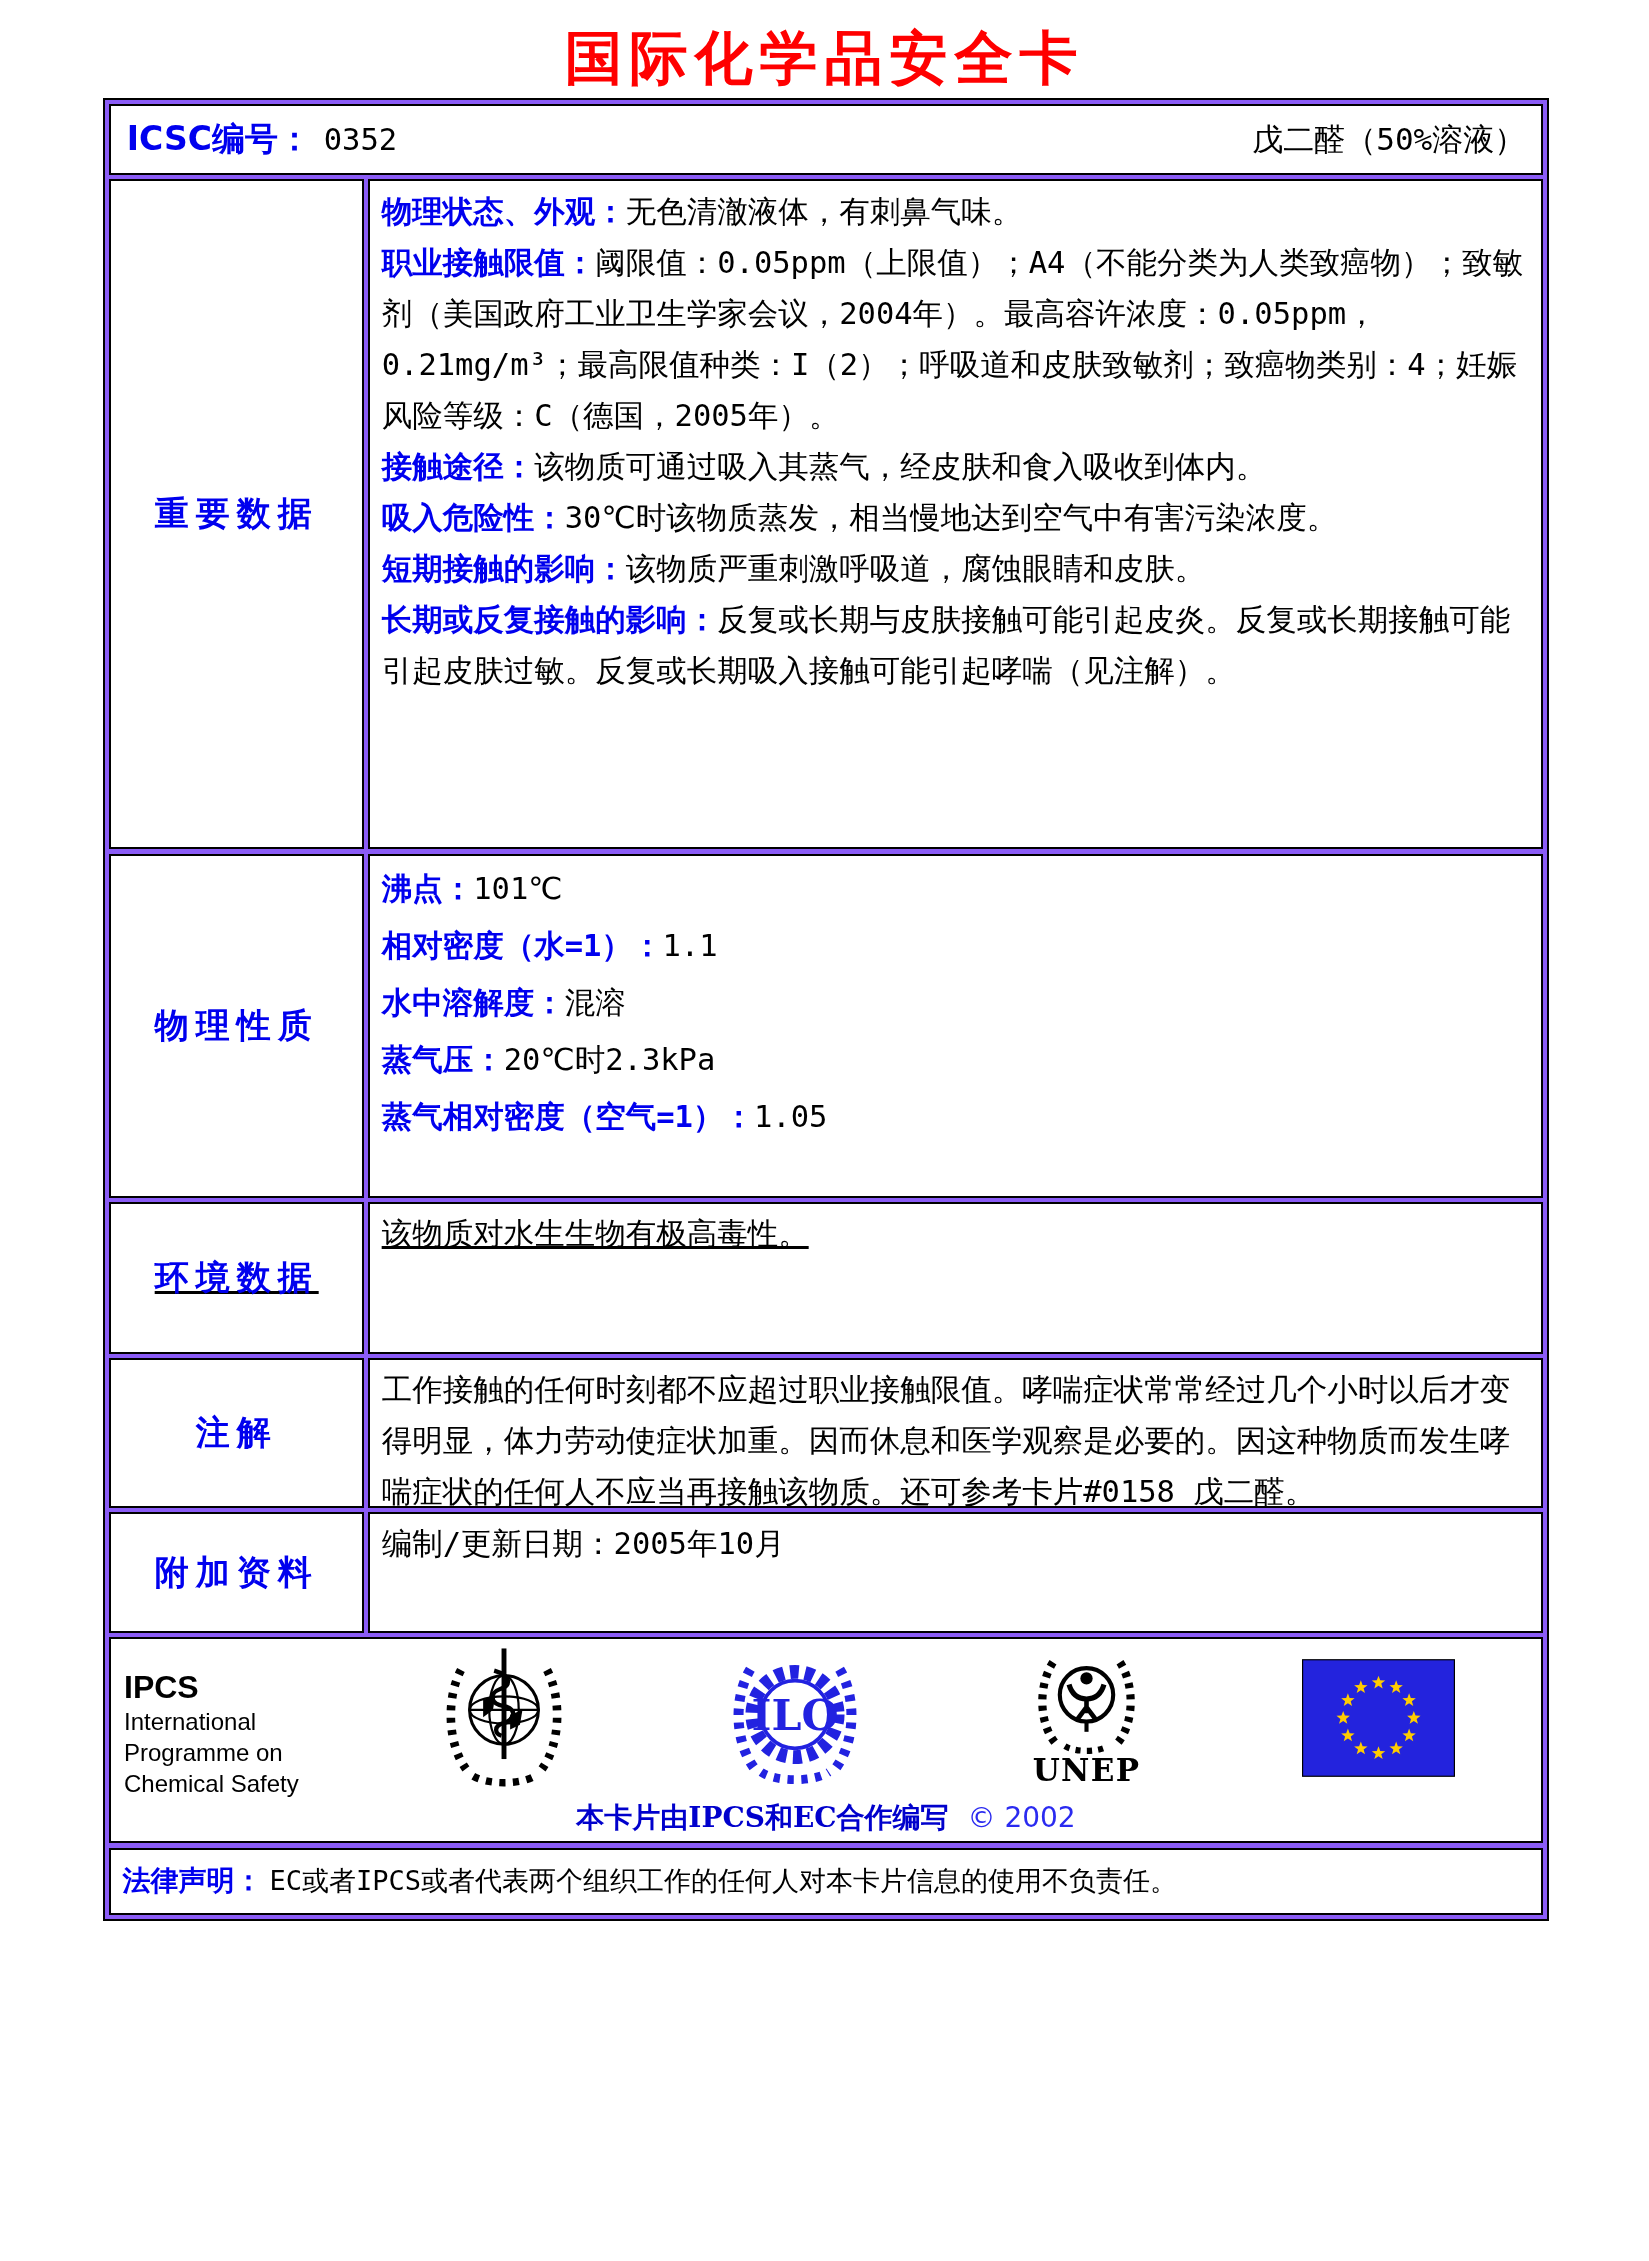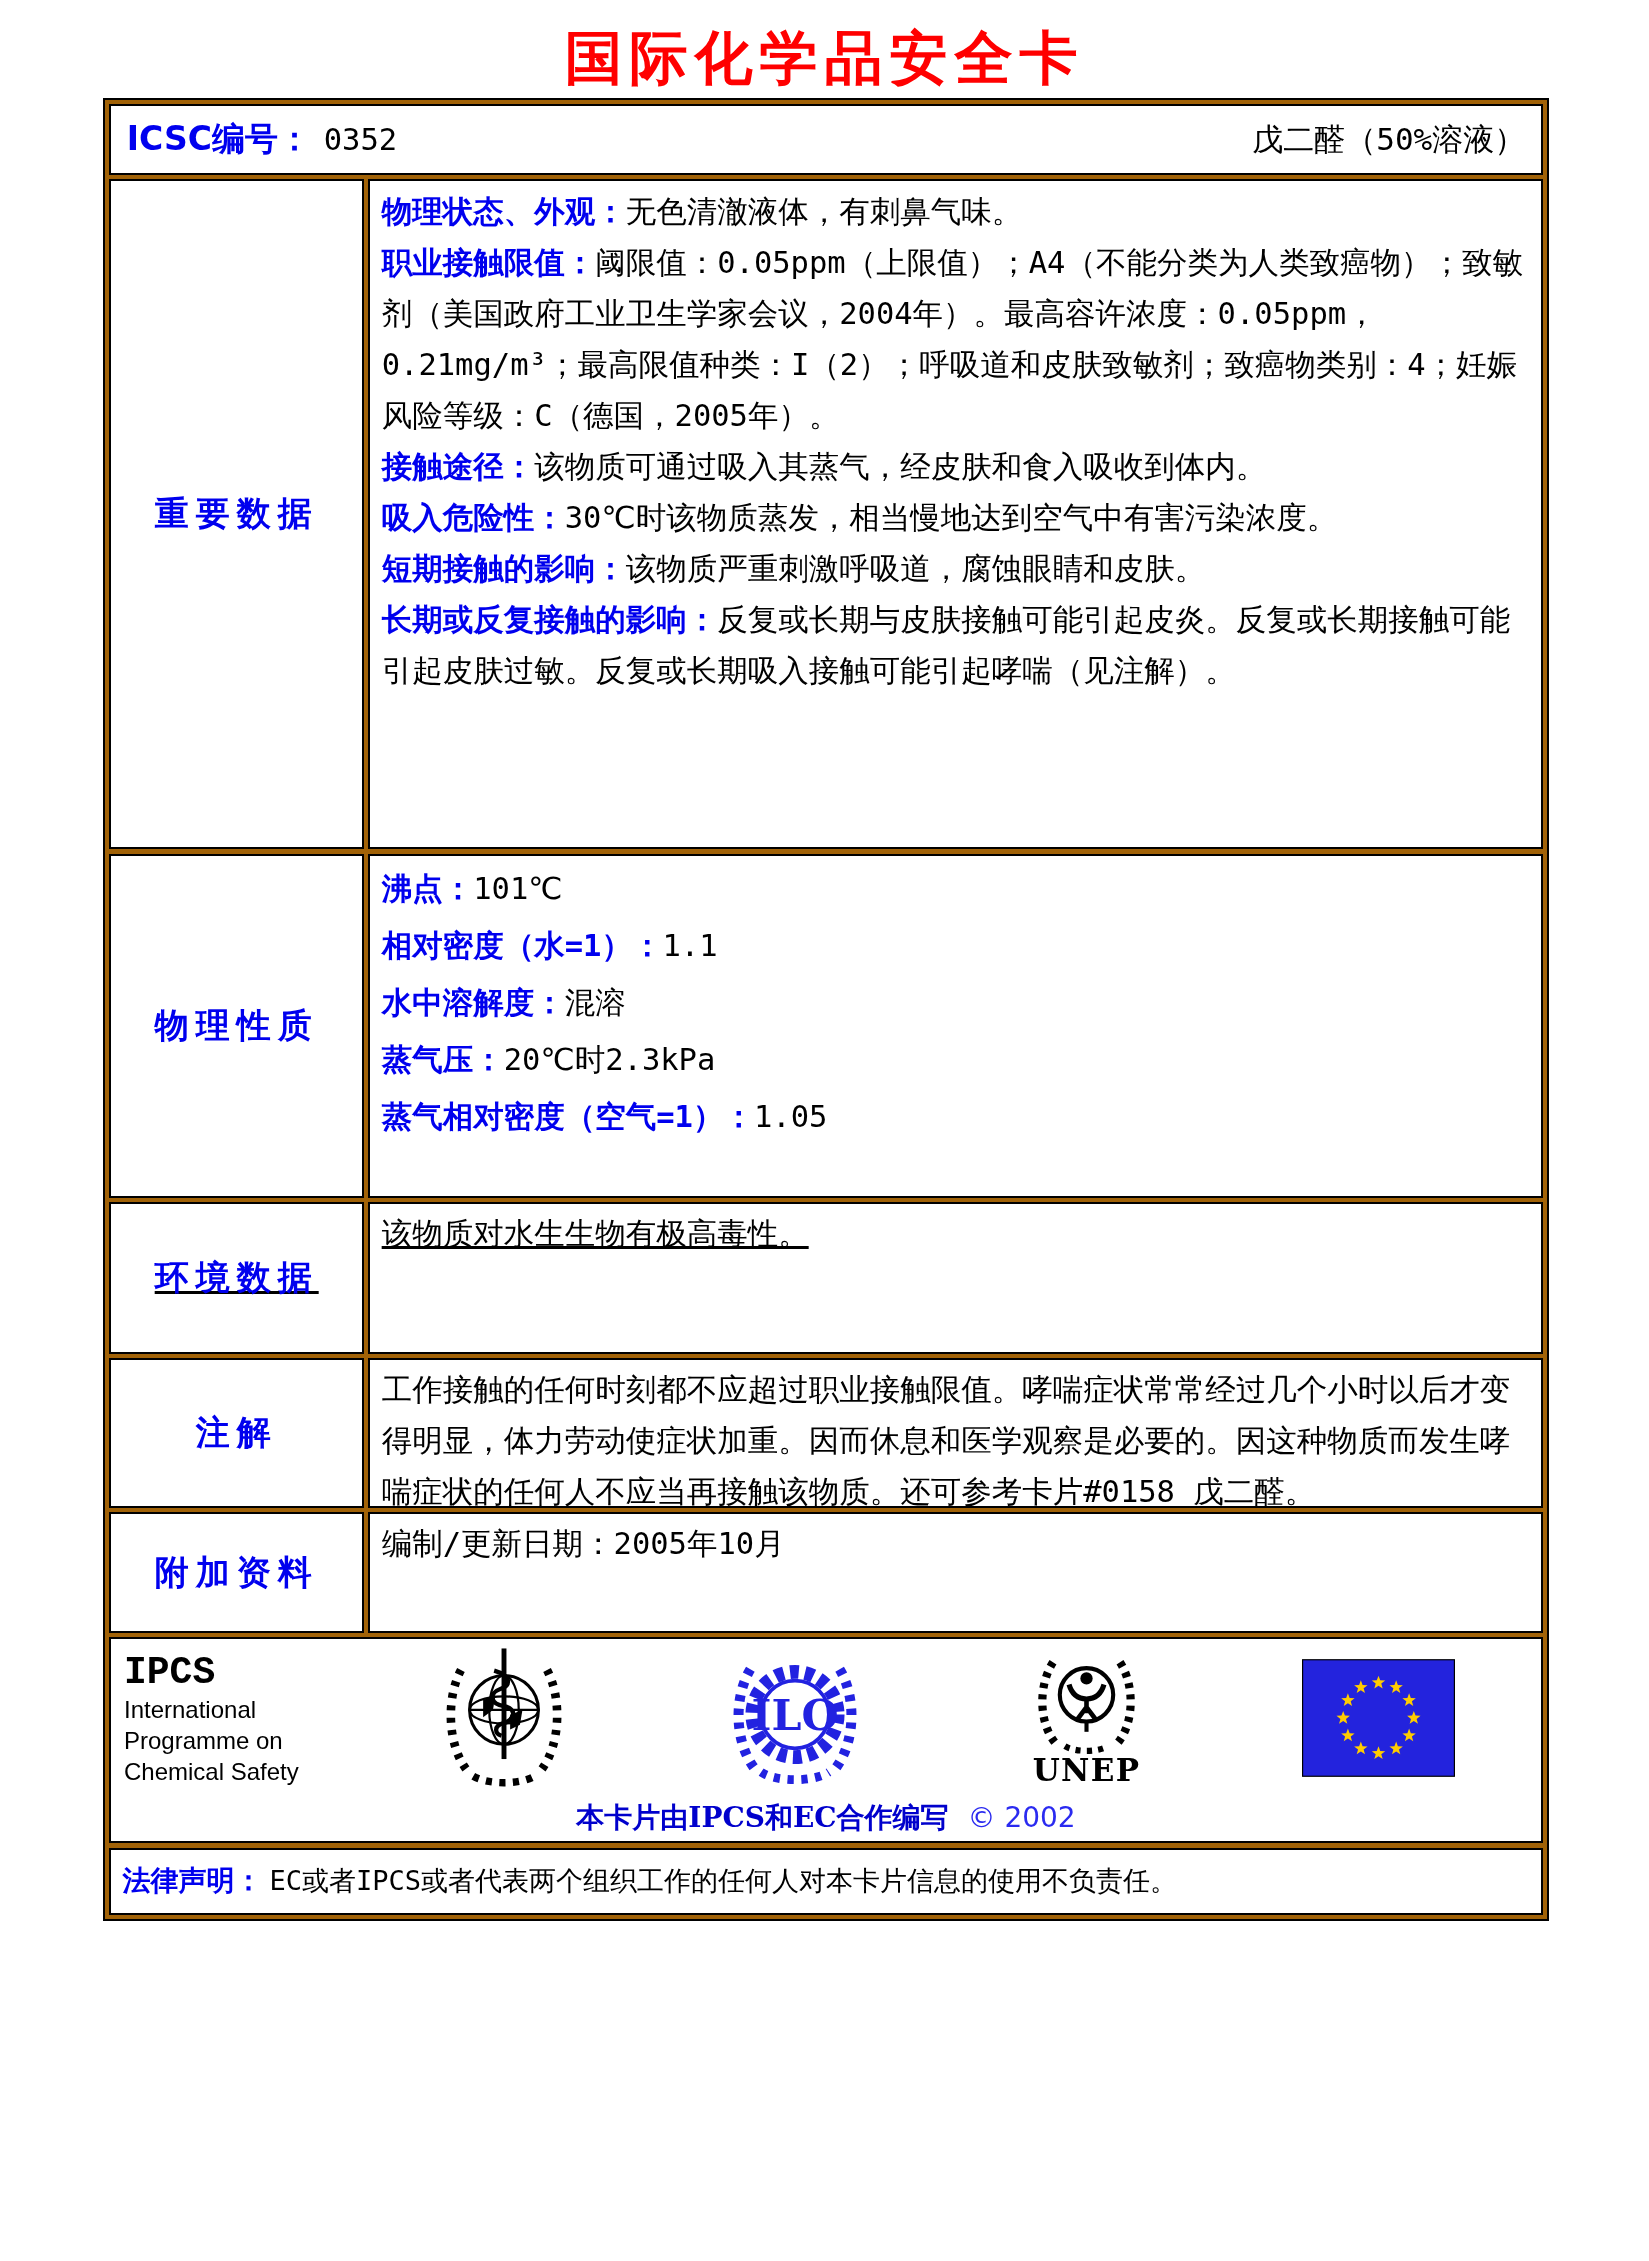--- a/index.html
+++ b/index.html
@@ -25,21 +25,21 @@
     font-family: "DejaVu Sans", sans-serif;
   }
   .card {
     position: absolute;
     left: 103px;
     top: 98px;
     width: 1446px;
     border: 2.8px solid #000;
     padding: 2.1px;
     box-sizing: border-box;
-    background: #a16207;
+    background: #8b5cf6;
   }
   .row { display: flex; }
   .cell {
     border: 2.1px solid #000;
     margin: 2.1px;
     box-sizing: border-box;
     background: #fff;
     position: relative;
   }
   .label-cell {
@@ -83,21 +83,21 @@
   .header-left { display: flex; align-items: center; gap: 12.8px; }
   .chem-name { font-size: 31px; font-family: "DejaVu Sans Mono", "DejaVu Sans", monospace; }
 
   .logos-cell {
     flex: 1;
     display: flex;
     align-items: flex-start;
     padding: 7px 17px 0 12.8px;
   }
   .ipcs-block { width: 234px; flex: 0 0 234px; padding-top: 4.3px; color: #000; }
-  .ipcs-title { font-weight: bold; font-size: 38px; font-family: Liberation Mono, monospace; }
+  .ipcs-title { font-weight: bold; font-size: 32px; font-family: Liberation Sans, sans-serif; margin-top: 18px; }
   .ipcs-line  { font-size: 24px; line-height: 31px; font-family: "Liberation Sans", sans-serif; }
   .logo-slot { flex: 1; display: flex; justify-content: center; }
   .unep-wrap { display: flex; flex-direction: column; align-items: center; }
   .unep-word { font-family: "DejaVu Serif", serif; font-weight: bold; font-size: 31px; letter-spacing: 1.4px; margin-top: -4.3px; }
   .logos-caption {
     position: absolute;
     left: 0; right: 0; bottom: 4.3px;
     text-align: center;
     font-size: 28px;
   }

